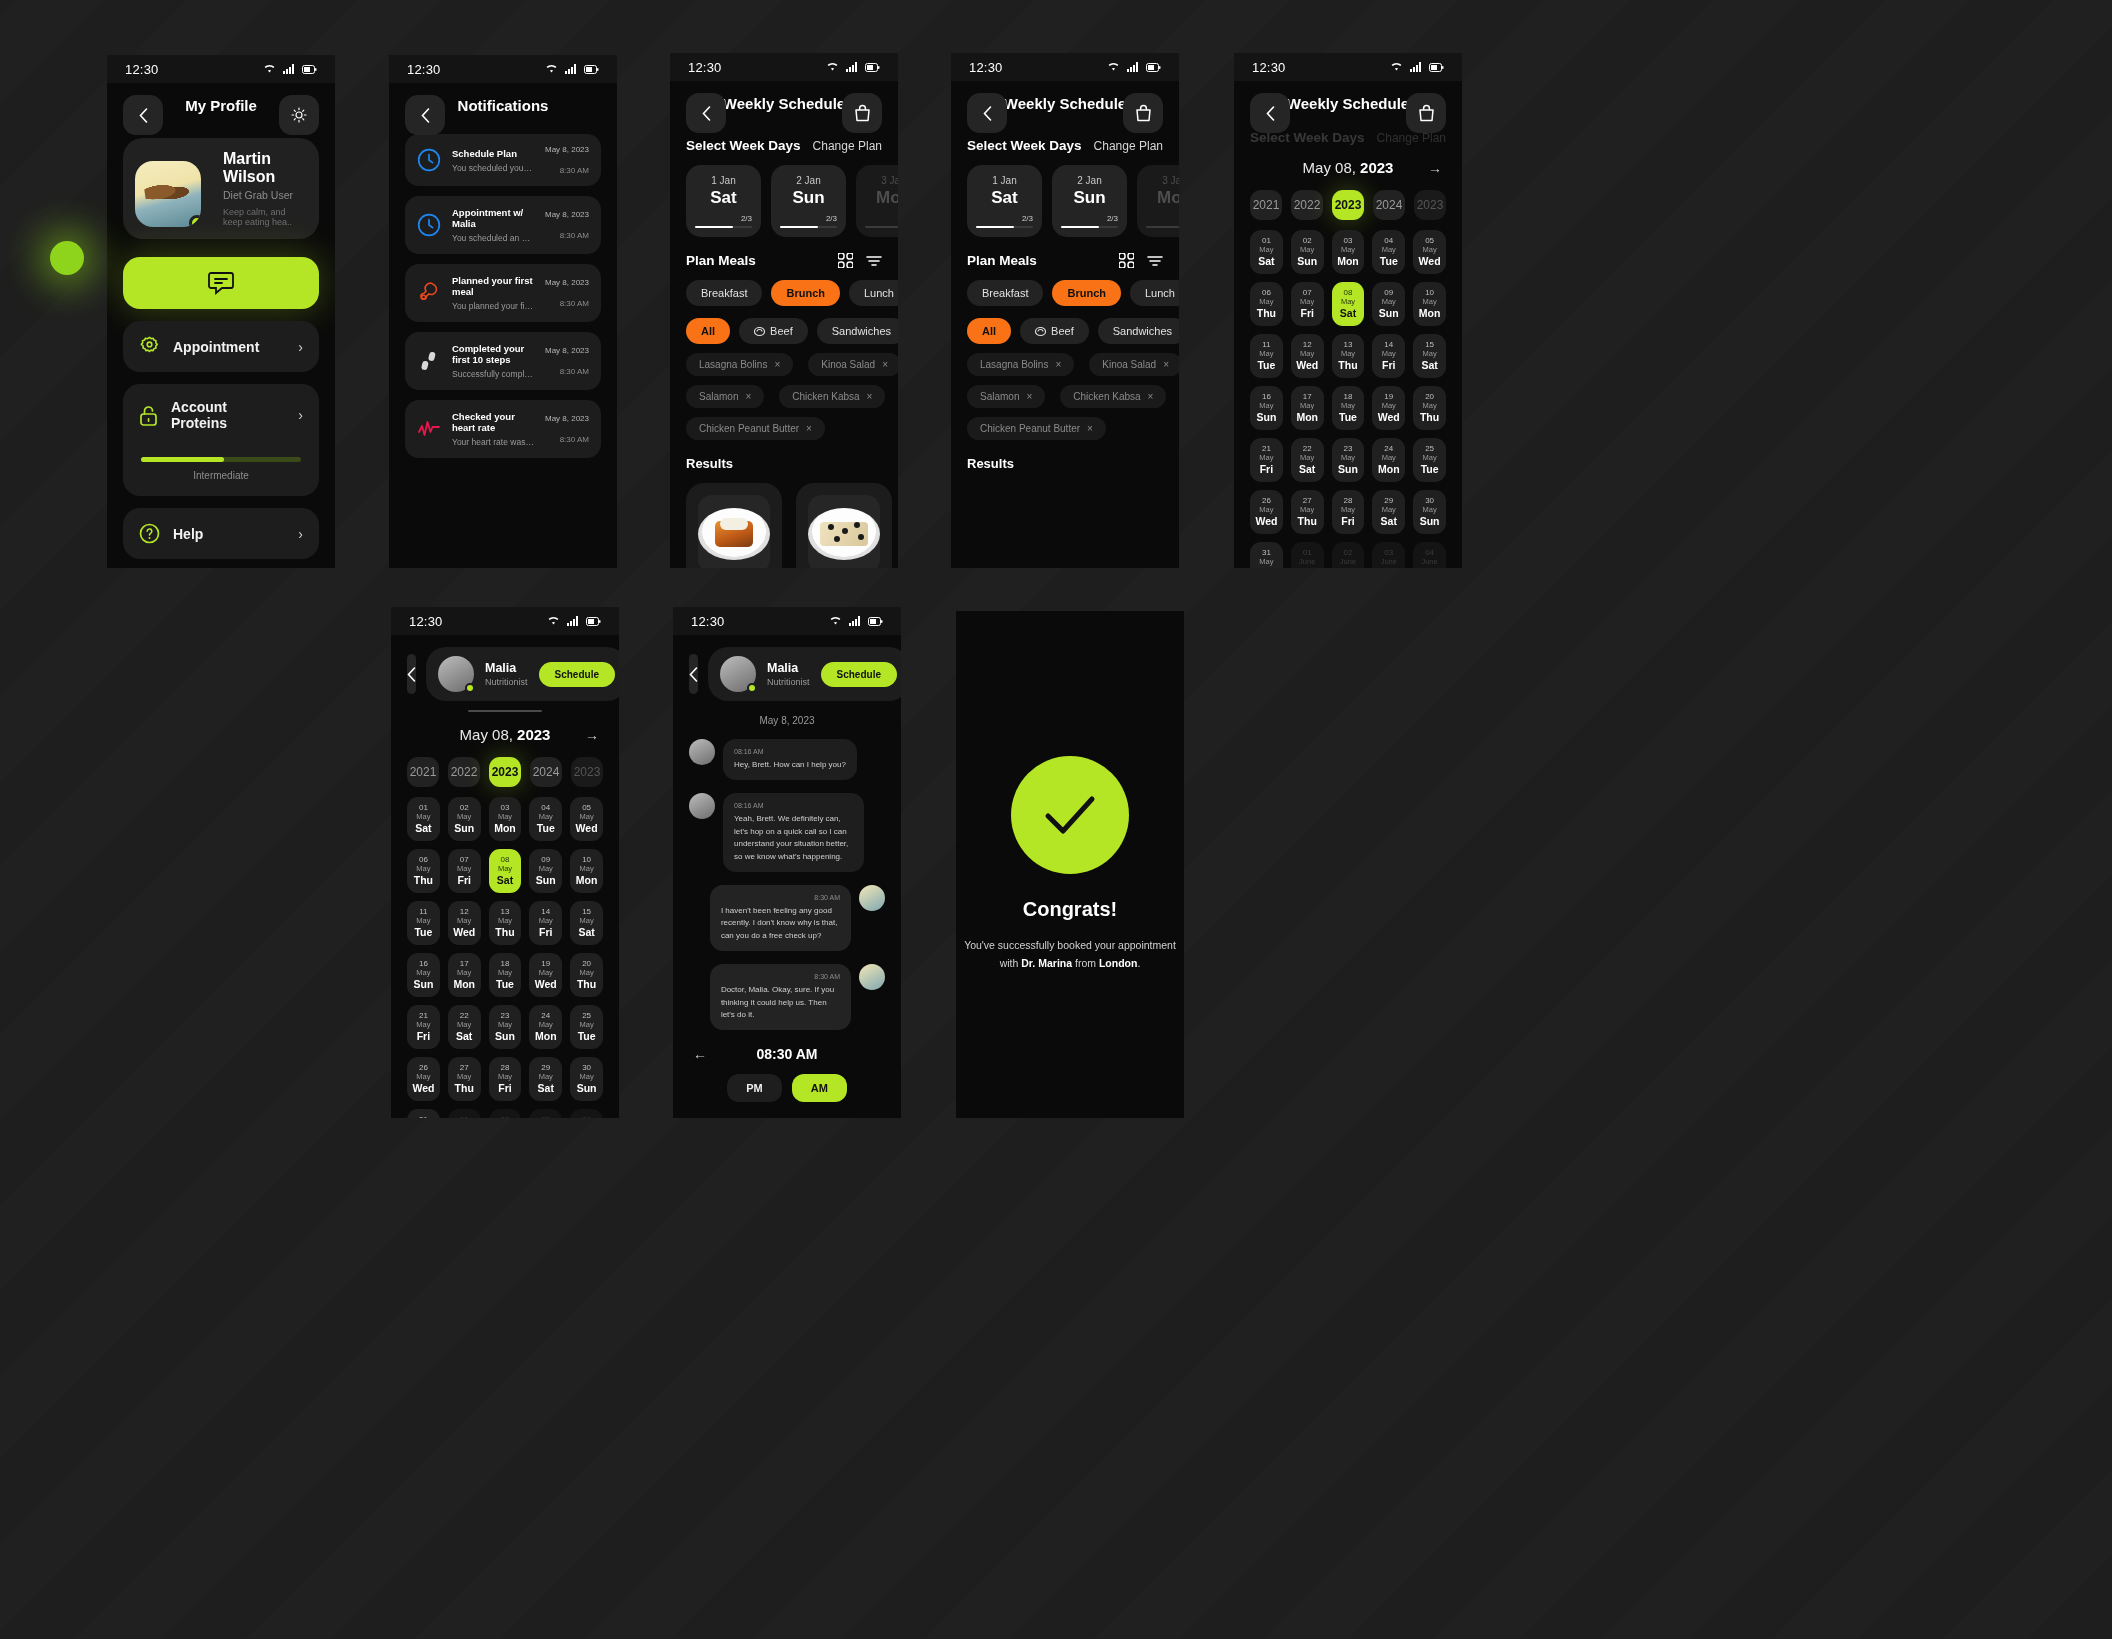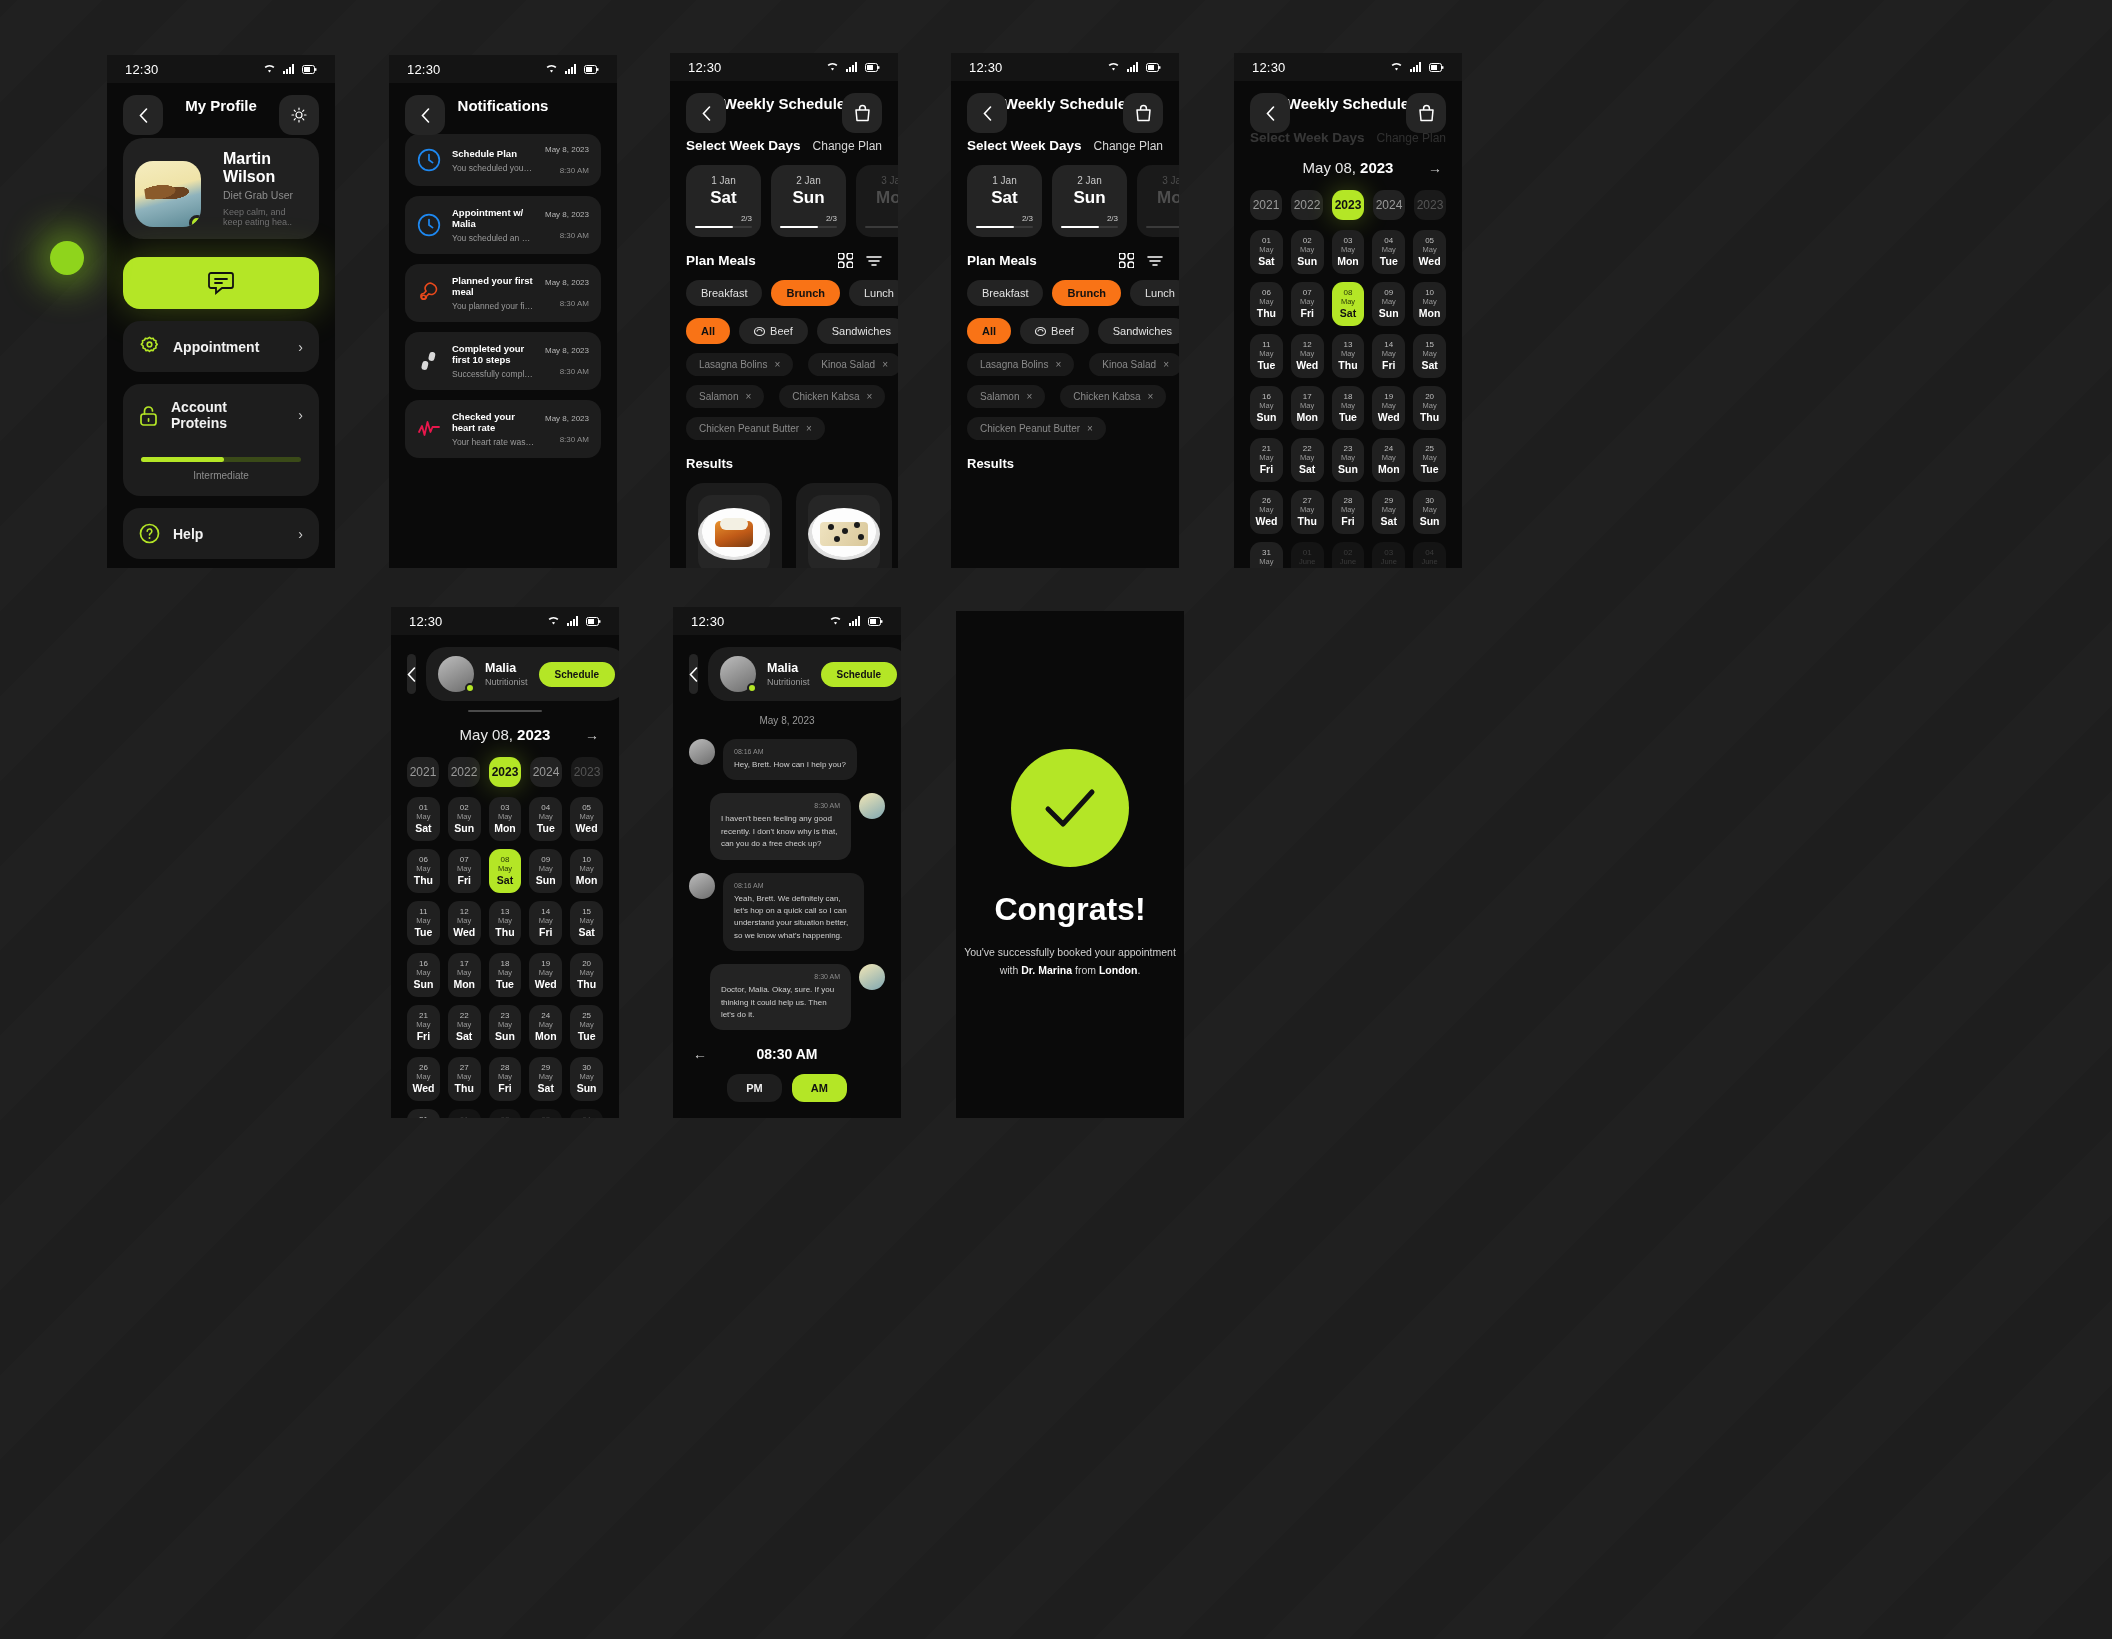--- a/index.html
+++ b/index.html
@@ -206,21 +206,21 @@
   .time-bar{display:flex;align-items:center;justify-content:center;gap:14px;margin-top:16px;position:relative;}
   .tb-back{position:absolute;left:4px;color:#cfcfcf;font-size:14px;}
   .time-val{font-size:14px;font-weight:bold;color:#fff;}
   .ampm{display:flex;gap:10px;justify-content:center;margin-top:12px;}
   .ap{padding:8px 19px;border-radius:12px;background:#1e1e1e;color:#eee;font-size:11px;font-weight:bold;}
   .ap.on{background:#b4e626;color:#111;}
 
   
   .congrats{display:flex;flex-direction:column;align-items:center;justify-content:center;height:100%;}
   .check-circle{width:118px;height:118px;border-radius:50%;background:#b4e626;display:flex;align-items:center;justify-content:center;}
-  .cg-title{font-size:32px;font-weight:bold;color:#fff;margin-top:24px;}
+  .cg-title{font-size:20px;font-weight:bold;color:#fff;margin-top:24px;}
   .cg-sub{font-size:10.5px;color:#d2d2d2;text-align:center;margin-top:16px;line-height:1.7;max-width:230px;}
   .cg-sub b{color:#fff;}
 </style>
 </head>
 <body>
 
 <div class="bg-stripes"></div>
 <div class="canvas">
 
   <div class="phone" style="left:107px;top:55px;width:228px;height:513px;">
@@ -1172,34 +1172,34 @@
       </div>
       <div class="chat-date">May 8, 2023</div>
 
       <div class="msg">
         <div class="m-av"></div>
         <div class="bubble">
           <div class="b-time">08:16 AM</div>
           <div class="b-text">Hey, Brett. How can I help you?</div>
         </div>
       </div>
+      <div class="msg">
+        <div class="m-av"></div>
+        <div class="bubble">
+          <div class="b-time">08:16 AM</div>
+          <div class="b-text">Yeah, Brett. We definitely can, let's hop on a quick call so I can understand your situation better, so we know what's happening.</div>
+        </div>
+      </div>
       <div class="msg me">
         <div class="m-av"></div>
         <div class="bubble">
           <div class="b-time">8:30 AM</div>
           <div class="b-text">I haven't been feeling any good recently. I don't know why is that, can you do a free check up?</div>
         </div>
       </div>
-      <div class="msg">
-        <div class="m-av"></div>
-        <div class="bubble">
-          <div class="b-time">08:16 AM</div>
-          <div class="b-text">Yeah, Brett. We definitely can, let's hop on a quick call so I can understand your situation better, so we know what's happening.</div>
-        </div>
-      </div>
       <div class="msg me">
         <div class="m-av"></div>
         <div class="bubble">
           <div class="b-time">8:30 AM</div>
           <div class="b-text">Doctor, Malia. Okay, sure. If you thinking it could help us. Then let's do it.</div>
         </div>
       </div>
 
       <div class="time-bar">
         <span class="tb-back">←</span>

